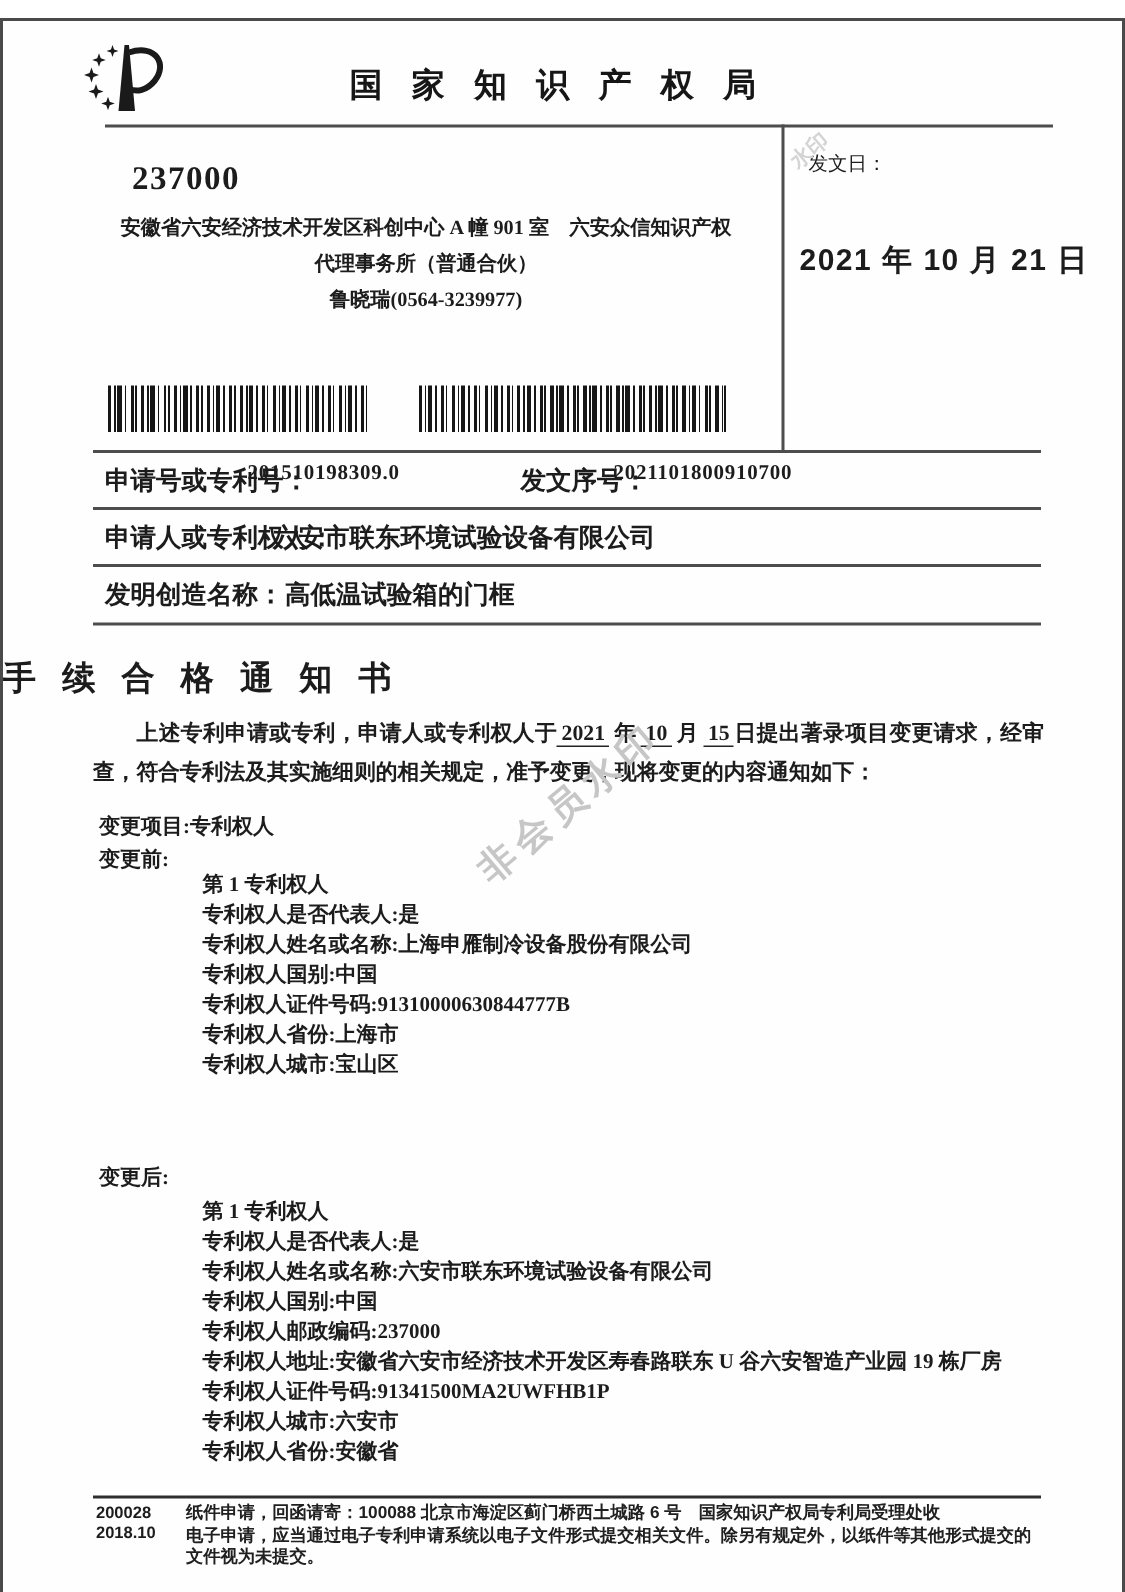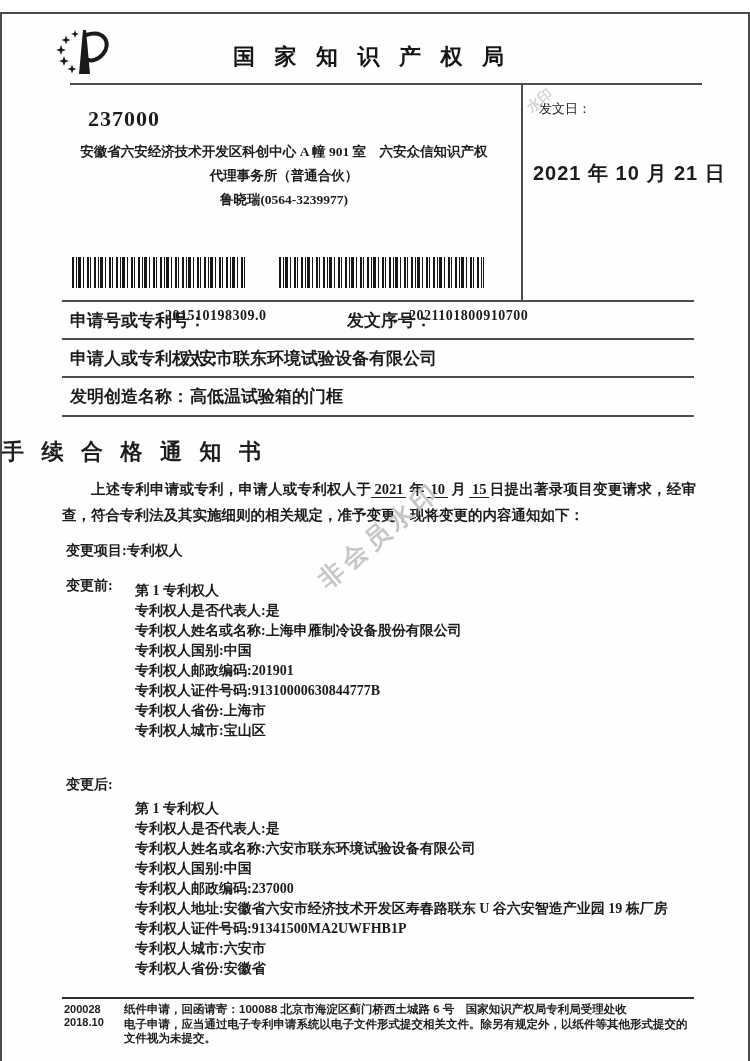--- a/index.html
+++ b/index.html
@@ -130,28 +130,27 @@
 
   <span class="cell" style="left:68px;top:371px">发明创造名称：</span>
   <span class="cell" style="left:188px;top:371px">高低温试验箱的门框</span>
 
   <div class="notice-title">手 续 合 格 通 知 书</div>
   <div class="body-para"><span>上述专利申请或专利，申请人或专利权人于</span><span class="u">2021</span><span class="unit">年</span><span class="u">10</span><span class="unit">月</span><span class="u">15</span><span>日提出著录项目变更请求，经审查，符合专利法及其实施细则的相关规定，准予变更，现将变更的内容通知如下：</span></div>
 
   <div class="watermark">非会员水印</div>
 
   <div class="line" style="left:64px;top:528px">变更项目:专利权人</div>
-  <div class="line" style="left:64px;top:563px">变更前:</div>
+  <div class="line" style="left:64px;top:550px">变更前:</div>
 
   <div class="block" style="top:567px">
     <div>第 1 专利权人</div>
     <div>专利权人是否代表人:是</div>
     <div>专利权人姓名或名称:上海申雁制冷设备股份有限公司</div>
     <div>专利权人国别:中国</div>
-    <div>专利权人邮政编码:201901</div>
     <div>专利权人证件号码:91310000630844777B</div>
     <div>专利权人省份:上海市</div>
     <div>专利权人城市:宝山区</div>
   </div>
 
   <div class="line" style="left:64px;top:762px">变更后:</div>
 
   <div class="block" style="top:785px">
     <div>第 1 专利权人</div>
     <div>专利权人是否代表人:是</div>

